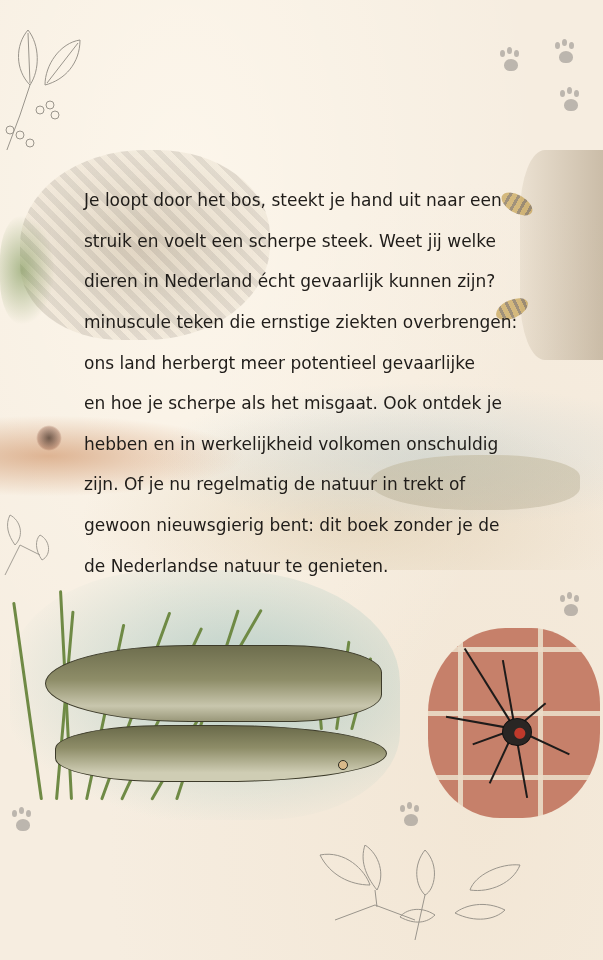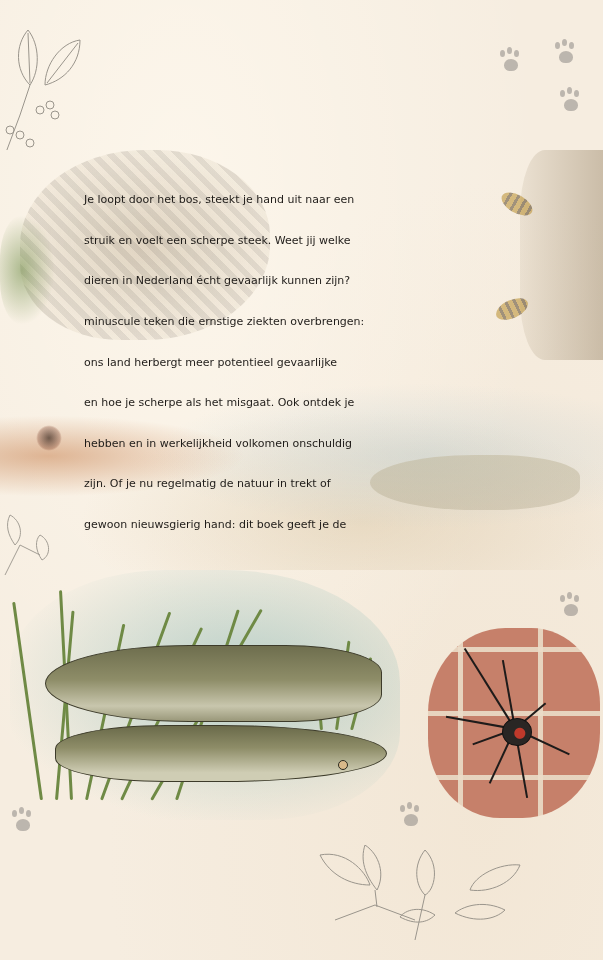--- a/index.html
+++ b/index.html
@@ -83,21 +83,21 @@
     
     .paw { width: 14px; height: 12px; border-radius: 50% 50% 45% 45%; background: rgba(150,145,140,0.6); }
     .toe { width: 5px; height: 7px; border-radius: 50%; background: rgba(150,145,140,0.6); }
 
     
     .sketch { position: absolute; }
 
     
     .blurb {
       position: absolute; left: 84px; top: 170px; width: 520px;
-      font-size: 11px; line-height: 20.3px; color: #1f1c19;
+      font-size: 17px; line-height: 20.3px; color: #1f1c19;
       white-space: pre-line; letter-spacing: 0;
     }
   </style>
 </head>
 <body>
 
 <div class="layer snake-blob"></div>
 <div class="layer leaves-left"></div>
 <div class="layer tree-right"></div>
 <div class="layer wasp wasp-1"></div>
@@ -216,14 +216,15 @@
 
 <div class="blurb">
   <div>Je loopt door het bos, steekt je hand uit naar een</div>
   <div>struik en voelt een scherpe steek. Weet jij welke</div>
   <div>dieren in Nederland écht gevaarlijk kunnen zijn?</div>
   <div>minuscule teken die ernstige ziekten overbrengen:</div>
   <div>ons land herbergt meer potentieel gevaarlijke</div>
   <div>en hoe je scherpe als het misgaat. Ook ontdek je</div>
   <div>hebben en in werkelijkheid volkomen onschuldig</div>
   <div>zijn. Of je nu regelmatig de natuur in trekt of</div>
-  <div>gewoon nieuwsgierig hand: dit boek geeft je de</div>
+  <div>gewoon nieuwsgierig bent: dit boek zonder je de</div>
+  <div>de Nederlandse natuur te genieten.</div>
 </div>
 
 </body></html>

